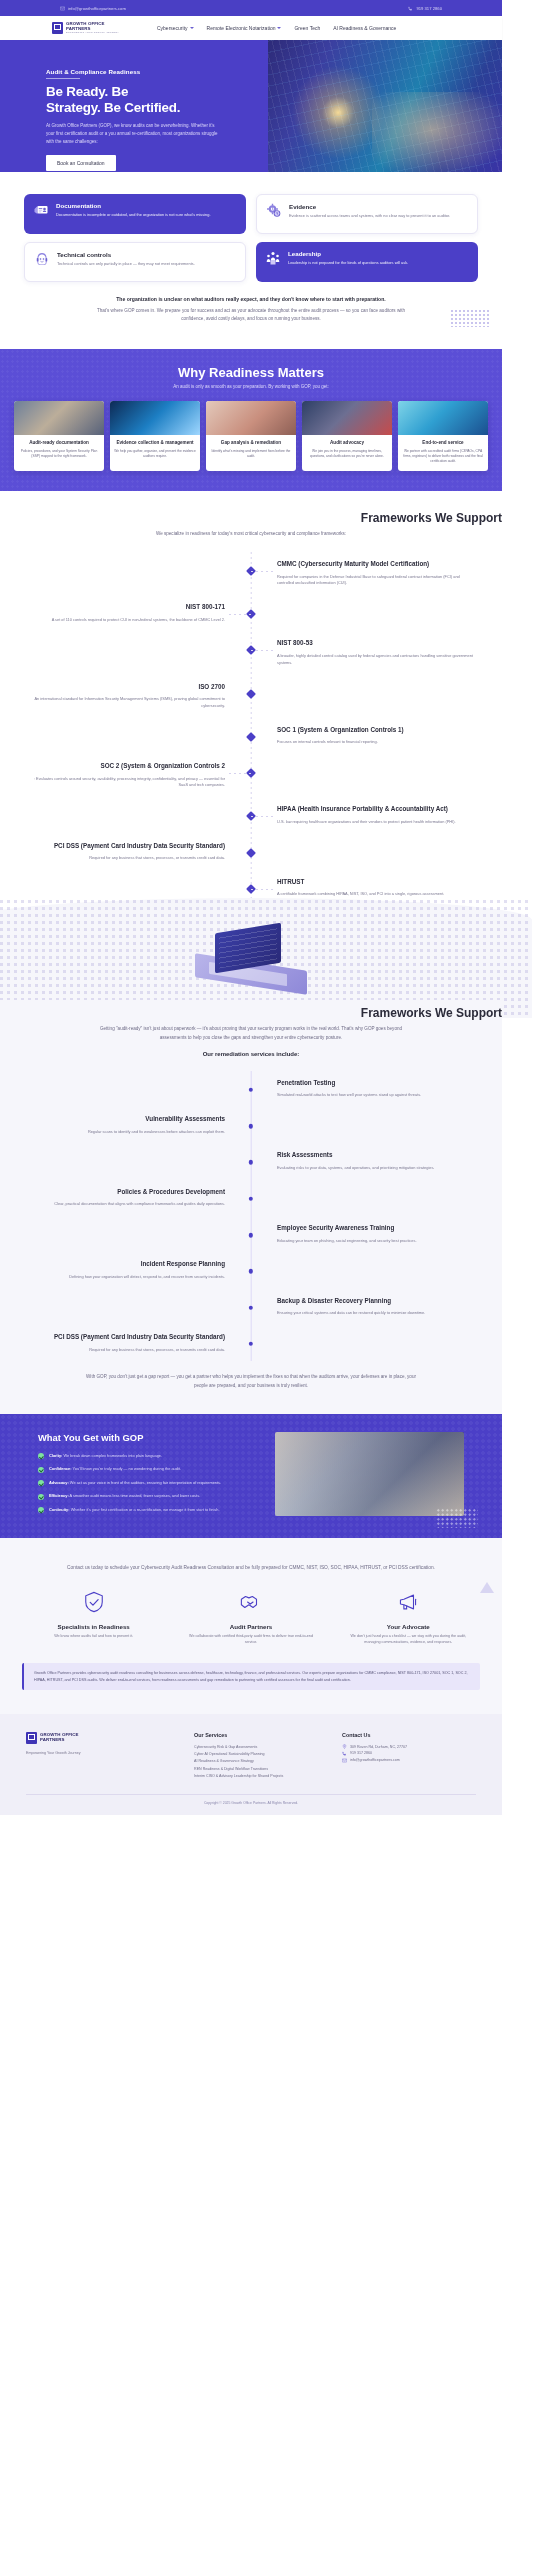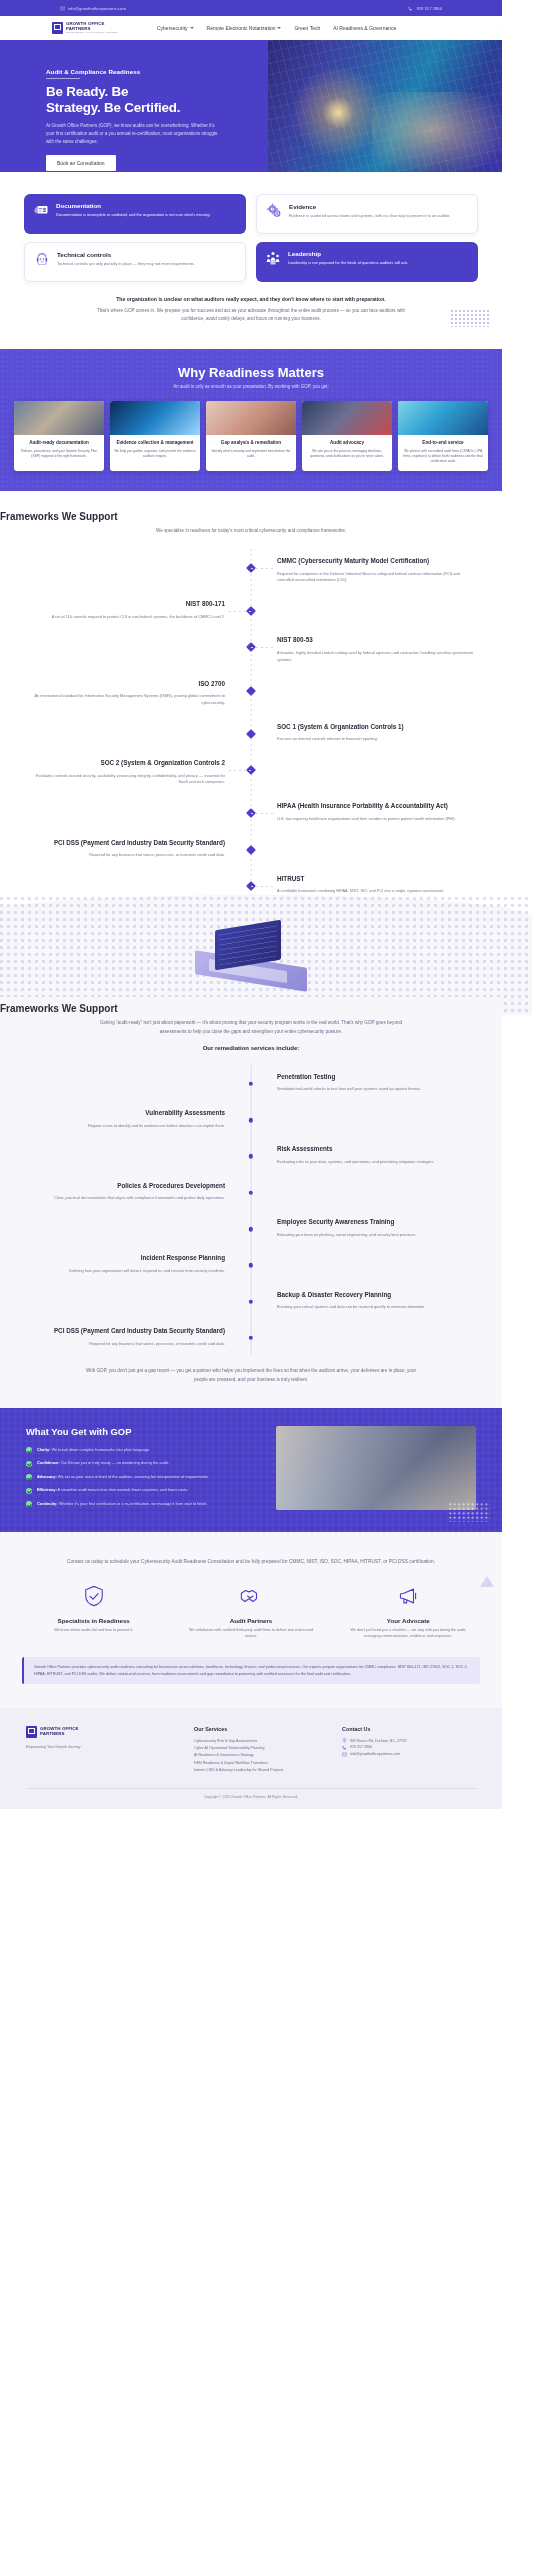--- a/index.html
+++ b/index.html
@@ -123,21 +123,21 @@
   .wi1{background:linear-gradient(135deg,#0d2a55,#1d7fc4 50%,#9fd7ff);}
   .wi2{background:linear-gradient(135deg,#e3c9bb,#c98f7e 55%,#8d5f55);}
   .wi3{background:linear-gradient(135deg,#2d3f66,#6d6f92 45%,#c64b4b);}
   .wi4{background:linear-gradient(135deg,#7fd4e8,#2f9fd1 45%,#1b4f8f);}
   .why-body { padding:5px 4px 7px; text-align:center; }
   .why-t { font-size:4.6px; font-weight:bold; line-height:1.3; }
   .why-p { font-size:3.3px; color:#6e6b86; line-height:1.5; margin-top:3px; }
 
   
   .tl-sec { padding:20px 0 10px; position:relative; }
-  .tl-h { text-align:left; font-size:10px; font-weight:bold; color:#2b2b3a; }
+  .tl-h { text-align:right; font-size:12px; font-weight:bold; color:#2b2b3a;margin-left:13px; }
   .tl-s { text-align:center; font-size:4.6px; color:#6e6b86; line-height:1.8; margin:5px auto 0; width:280px;}
   .tl-s2 { text-align:center; font-size:6px; color:#2b2b3a; font-weight:bold; margin-top:9px;}
   .tl { position:relative; margin-top:14px; }
   .tl-axis { position:absolute; left:50%; top:0; bottom:0; width:.6px;
              background:repeating-linear-gradient(#d6d2ee 0 2px, transparent 2px 5px); transform:translateX(-50%);}
   .tl-axis.solid { background:#ded9f7; }
   .tl-row { position:relative; display:flex; min-height:34px; padding:8px 0; }
   .tl-side { width:50%; padding:0 26px; }
   .tl-left .tl-side.l { text-align:right; }
   .tl-right .tl-side.r { text-align:left; }
@@ -162,21 +162,21 @@
   .lp-screen{ position:absolute; left:20px; top:0; width:66px; height:40px;
     background:linear-gradient(135deg,#3b3fa8,#2a2a78); transform:skewY(-9deg); border-radius:2px;}
   .lp-screen:after{content:""; position:absolute; inset:4px;
     background:repeating-linear-gradient(0deg, rgba(255,255,255,.16) 0 1px, transparent 1px 5px);}
   .lp-base{ position:absolute; left:0; top:34px; width:112px; height:24px;
     background:linear-gradient(135deg,#b9b5ea,#8e88d8); transform:skewY(9deg); border-radius:2px;}
   .lp-kb{ position:absolute; left:14px; top:40px; width:78px; height:12px;
     background:rgba(255,255,255,.45); transform:skewY(9deg); border-radius:1px;}
 
   
-  .wyg { background:#4b3fc7; color:#fff; padding:18px 26px 22px; position:relative; overflow:hidden;}
+  .wyg { background:#4b3fc7; color:#fff; padding:18px 38px 22px; position:relative; overflow:hidden;}
   .wyg:before{content:""; position:absolute; inset:0;
     background-image:radial-gradient(rgba(255,255,255,.10) 38%, transparent 40%);
     background-size:6px 6px; opacity:.45;}
   .wyg-inner { display:flex; gap:16px; position:relative; }
   .wyg-l { width:54%; }
   .wyg-h { font-size:9.4px; font-weight:bold; }
   .wyg-list { margin-top:10px; display:flex; flex-direction:column; gap:7px;}
   .wyg-item { display:flex; gap:5px; align-items:flex-start; font-size:3.9px; line-height:1.55;}
   .wyg-chk { width:6px; height:6px; border-radius:50%; background:#7fe3a0; flex:none;
              position:relative; margin-top:.5px;}

